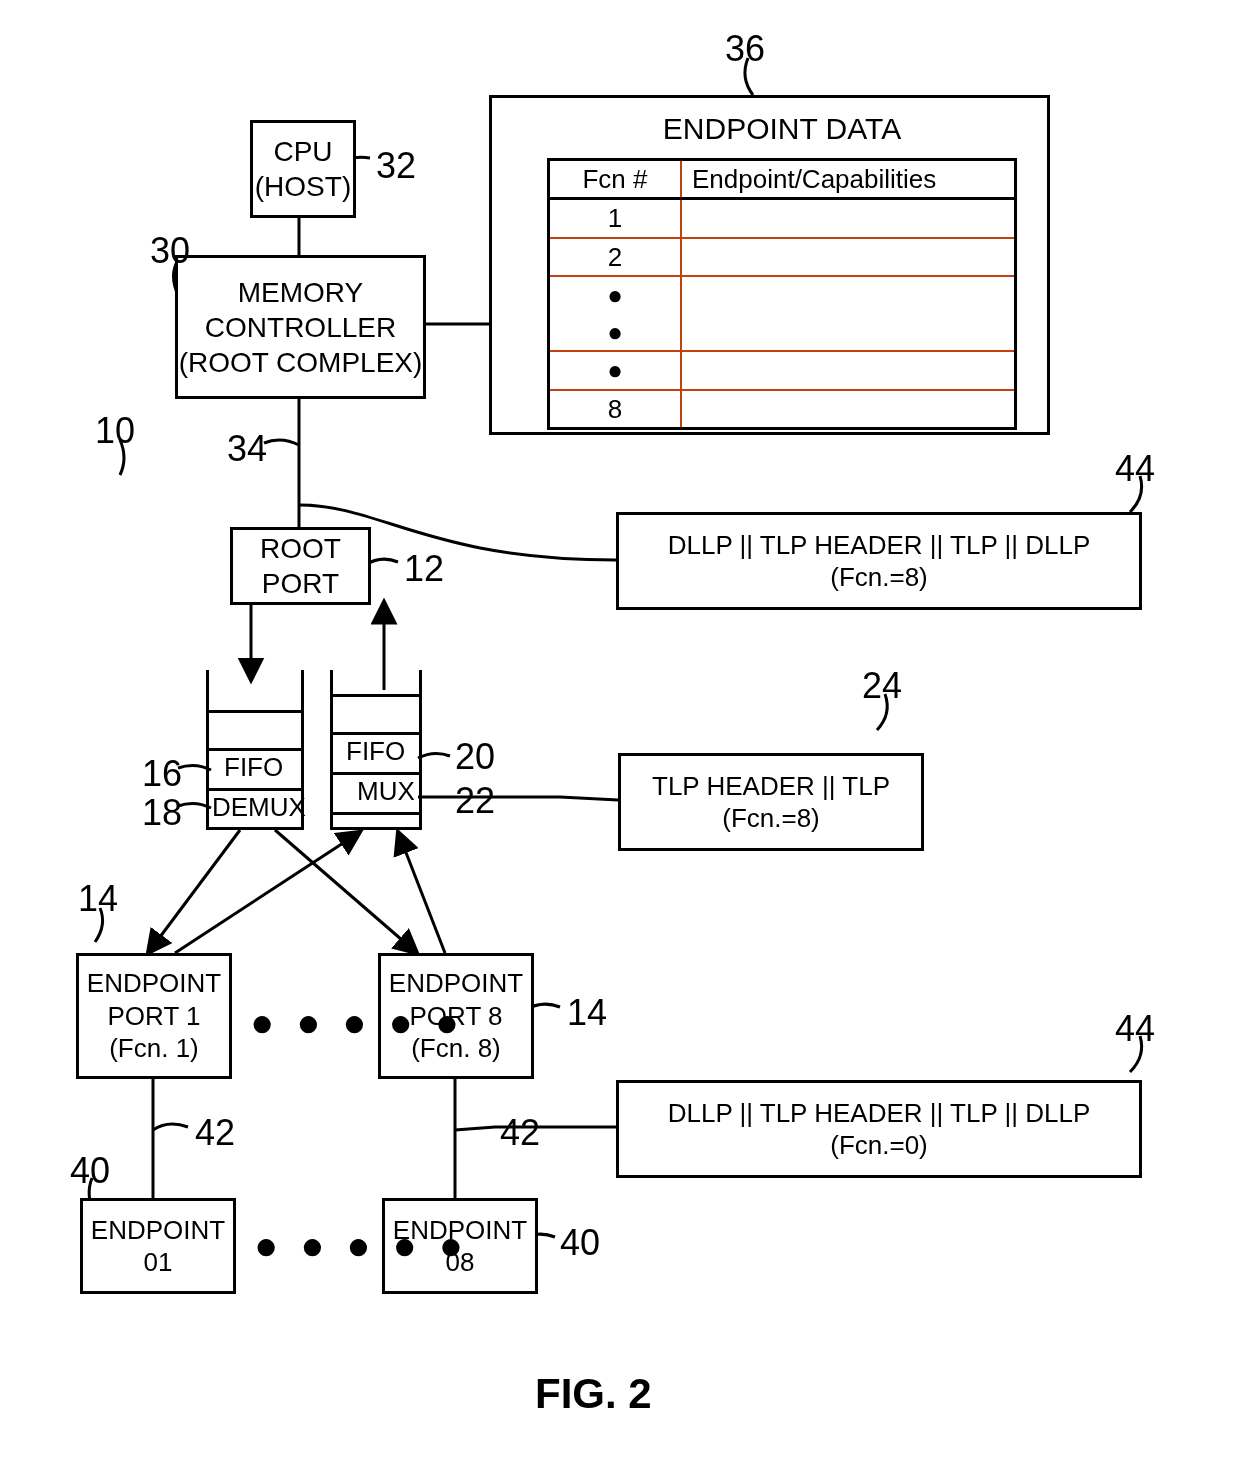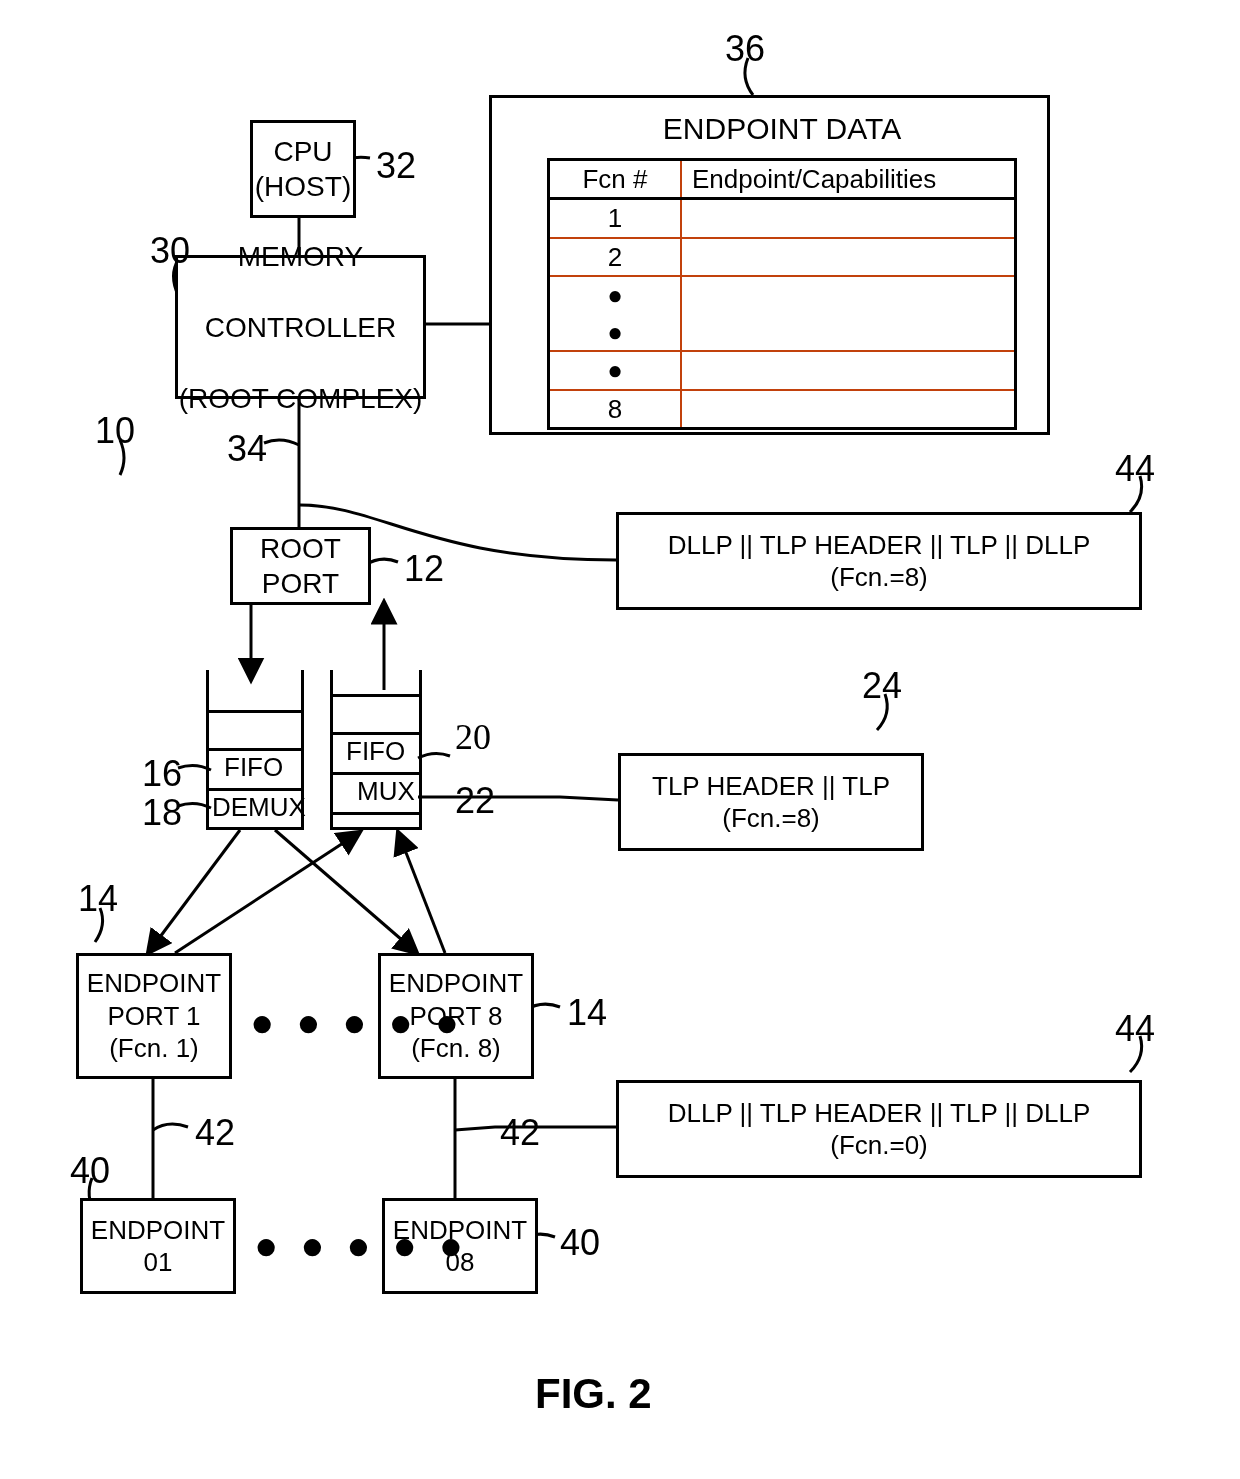--- a/index.html
+++ b/index.html
@@ -122,21 +122,21 @@
 
     <path class="leader" d="M520,1240 Q537,1230 555,1237"></path>
   </svg>
 
   <div class="box med" style="left:250px; top:120px; width:100px; height:92px;">
     <span>CPU</span>
     <span>(HOST)</span>
   </div>
   <div class="label" style="left:376px; top:145px;">32</div>
 
-  <div class="box med" style="left:175px; top:255px; width:245px; height:138px;gap:36px;">
+  <div class="box med" style="left:175px; top:255px; width:245px; height:138px;">
     <span>MEMORY</span>
     <span>CONTROLLER</span>
     <span>(ROOT COMPLEX)</span>
   </div>
   <div class="label" style="left:150px; top:230px;">30</div>
 
   <div class="label" style="left:227px; top:428px;">34</div>
 
   <div class="box" style="left:489px; top:95px; width:530px; height:322px; justify-content:flex-start; padding-top:12px;padding-left:25px;">
     <div class="big">ENDPOINT DATA</div>
@@ -200,21 +200,21 @@
     <div class="wall" style="left:0; top:0; height:160px;"></div>
     <div class="wall" style="right:0; top:0; height:160px;"></div>
     <div class="slot" style="left:3px; right:3px; top:24px;"></div>
     <div class="slot" style="left:3px; right:3px; top:62px;"></div>
     <div class="slot" style="left:3px; right:3px; top:102px;"></div>
     <div class="slot" style="left:3px; right:3px; top:142px;"></div>
     <div class="slot" style="left:3px; right:3px; top:157px;"></div>
     <div class="label sm" style="left:16px; top:66px;">FIFO</div>
     <div class="label sm" style="left:2px; top:106px;margin-left:25px;">MUX</div>
   </div>
-  <div class="label" style="left:455px; top:716px;font-family:Liberation Serif, serif;">20</div>
+  <div class="label" style="left:455px; top:736px;">20</div>
   <div class="label" style="left:455px; top:780px;">22</div>
 
   <div class="box sm" style="left:76px; top:953px; width:150px; height:120px;">
     <span>ENDPOINT</span>
     <span>PORT 1</span>
     <span>(Fcn. 1)</span>
   </div>
   <div class="label" style="left:78px; top:878px;">14</div>
 
   <div class="box sm" style="left:378px; top:953px; width:150px; height:120px;">

